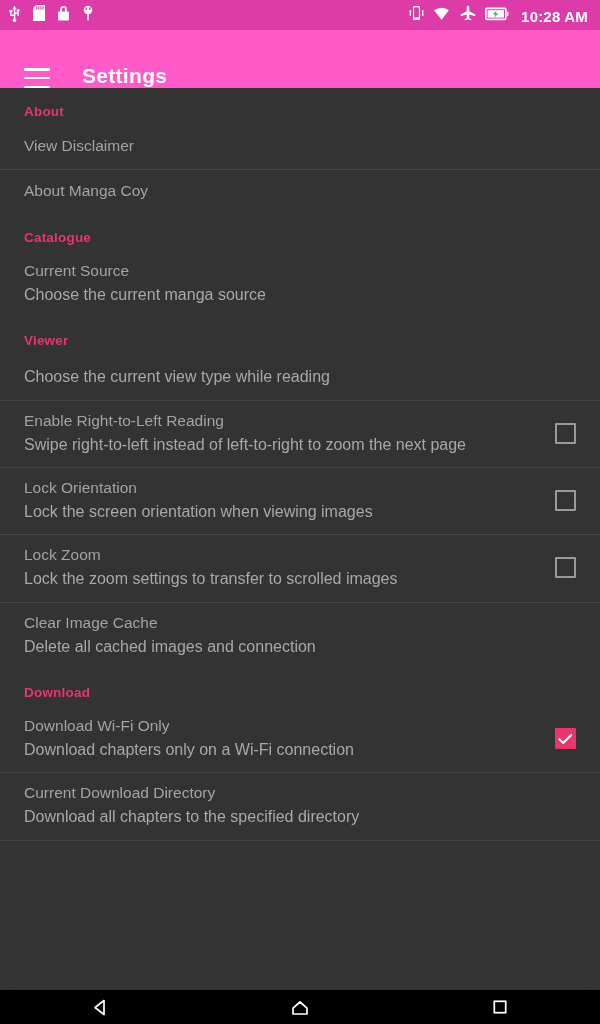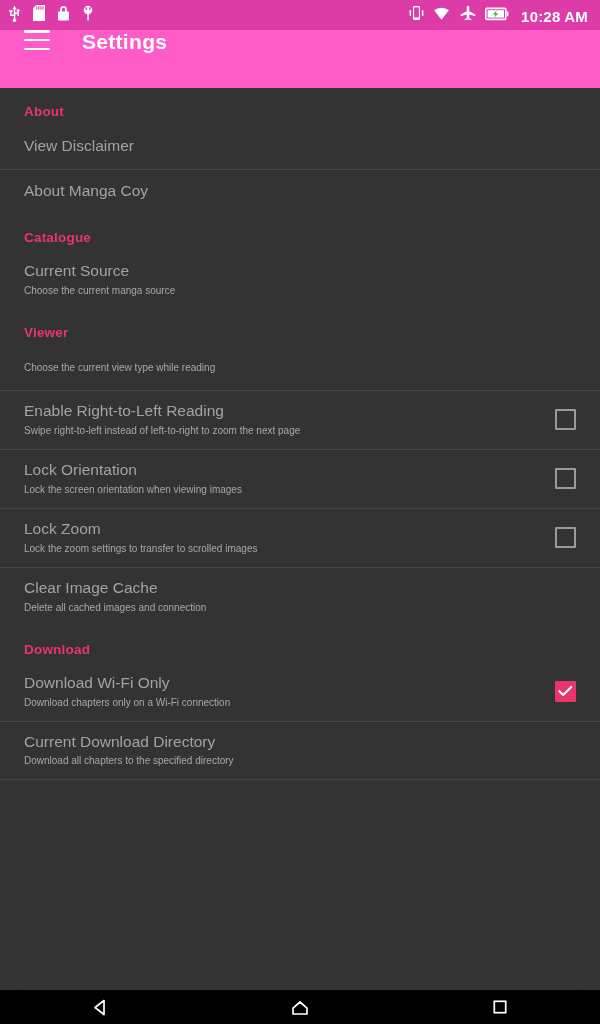--- a/index.html
+++ b/index.html
@@ -29,21 +29,21 @@
   .sicon { display:block; }
   #clock {
     font-size:15px; font-weight:bold; color:#ffffff;
     letter-spacing:.2px; margin-left:3px;
   }
 
   
   #app-bar {
     height:58px; flex:0 0 58px;
     background:#FF5BC8;
-    display:flex; align-items:flex-start;
+    display:flex; align-items:flex-end;
     padding-left:24px;
   }
   #hamburger { width:26px; height:20px; display:flex; flex-direction:column; justify-content:space-between; cursor:pointer; }
   #hamburger i { display:block; height:2.5px; background:#ffffff; border-radius:1px; }
   #app-title {
     margin-left:32px;
     color:#ffffff; font-size:21px; font-weight:bold; letter-spacing:.3px;
   }
 
   
@@ -58,21 +58,21 @@
   .pref-row {
     display:flex; align-items:center;
     padding:10px 24px 11px 24px;
     min-height:44px;
   }
   .pref-text { flex:1 1 auto; min-width:0; }
   .pref-title {
     color:#a3a3a3; font-size:15.5px; line-height:1.35;
   }
   .pref-summary {
-    color:#a8a8a8; font-size:10px; line-height:1.4; margin-top:2px;
+    color:#a8a8a8; font-size:16px; line-height:1.4; margin-top:2px;
   }
   .divider { height:1px; background:#444444; margin:0; }
 
   .checkbox {
     flex:0 0 auto; width:21px; height:21px;
     margin-left:18px; cursor:pointer;
     border-radius:1px;
   }
   .checkbox.off { border:2px solid #9a9a9a; background:transparent; }
   .checkbox.on {

